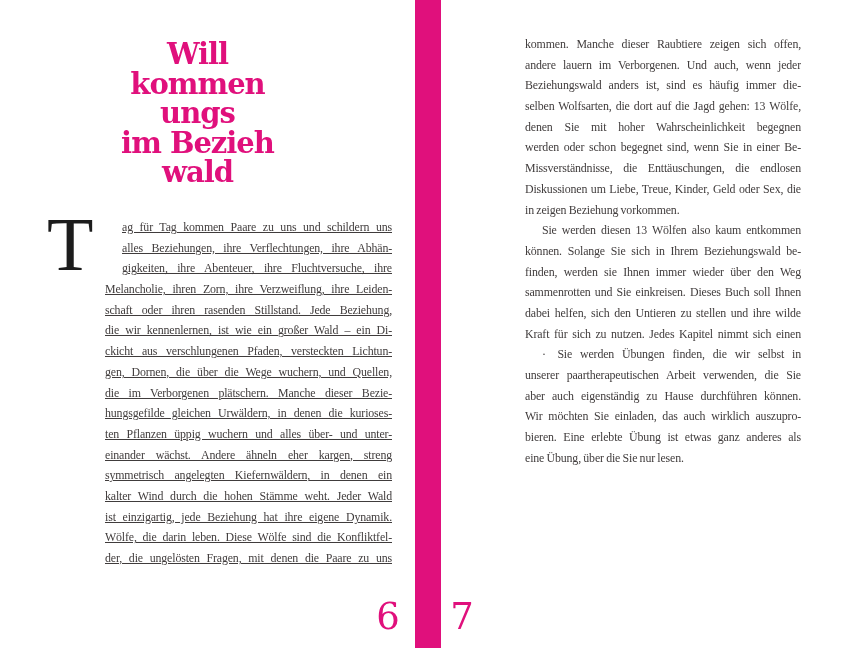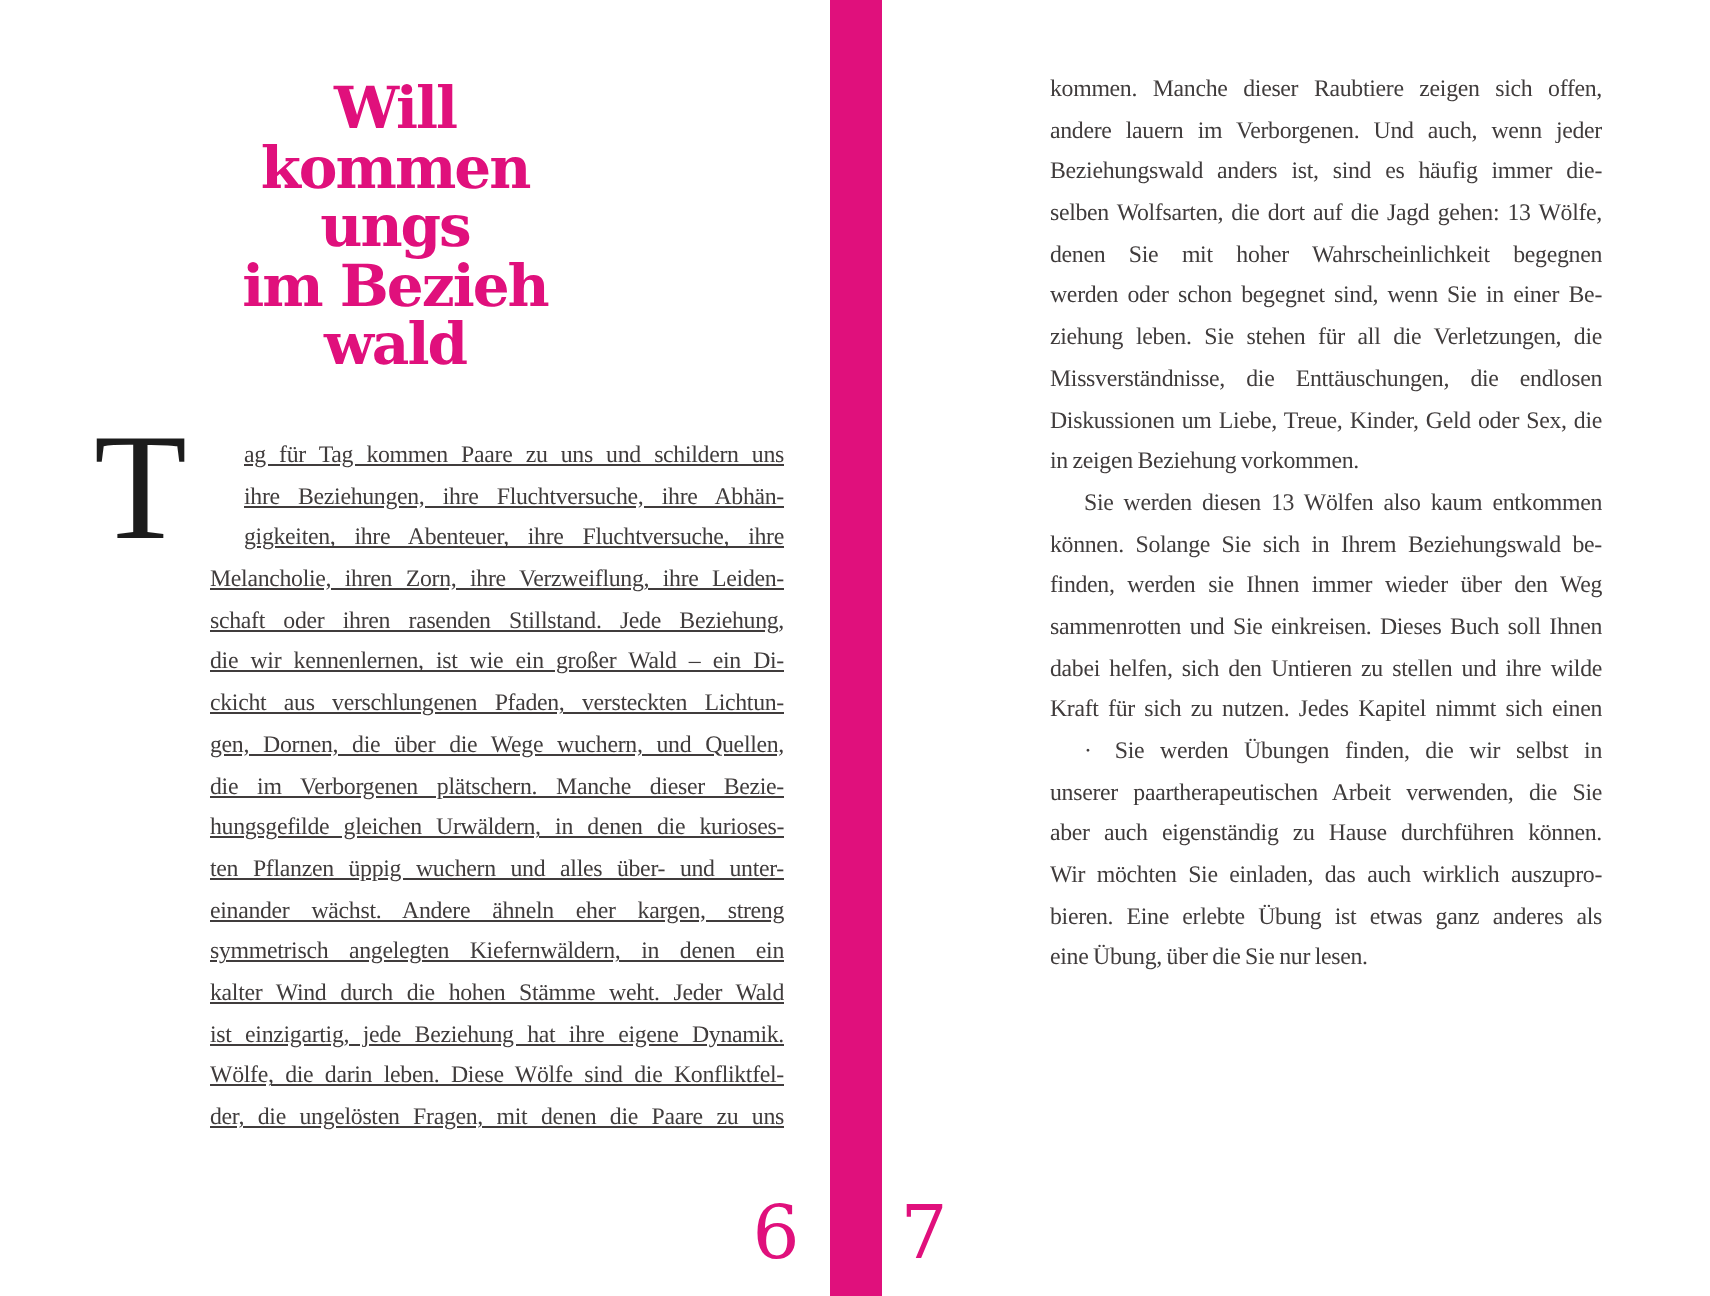--- a/index.html
+++ b/index.html
@@ -61,21 +61,21 @@
   <div id="title">
       <div>Will</div>
       <div>kommen</div>
       <div>ungs</div>
       <div>im Bezieh</div>
       <div>wald</div>
     </div>
   <div id="dropcap">T</div>
   <div id="left-col" class="textcol">
       <div class="bline dc">ag für Tag kommen Paare zu uns und schildern uns</div>
-      <div class="bline dc">ihre Beziehungen, ihre Fluchtversuche, ihre Abhän-</div>
+      <div class="bline dc">alles Beziehungen, ihre Verflechtungen, ihre Abhän-</div>
       <div class="bline dc">gigkeiten, ihre Abenteuer, ihre Fluchtversuche, ihre</div>
       <div class="bline">Melancholie, ihren Zorn, ihre Verzweiflung, ihre Leiden-</div>
       <div class="bline">schaft oder ihren rasenden Stillstand. Jede Beziehung,</div>
       <div class="bline">die wir kennenlernen, ist wie ein großer Wald – ein Di-</div>
       <div class="bline">ckicht aus verschlungenen Pfaden, versteckten Lichtun-</div>
       <div class="bline">gen, Dornen, die über die Wege wuchern, und Quellen,</div>
       <div class="bline">die im Verborgenen plätschern. Manche dieser Bezie-</div>
       <div class="bline">hungsgefilde gleichen Urwäldern, in denen die kurioses-</div>
       <div class="bline">ten Pflanzen üppig wuchern und alles über- und unter-</div>
       <div class="bline">einander wächst. Andere ähneln eher kargen, streng</div>
@@ -86,21 +86,20 @@
       <div class="bline">der, die ungelösten Fragen, mit denen die Paare zu uns</div>
     </div>
   <div id="bar"></div>
   <div id="right-col" class="textcol">
       <div class="bline">kommen. Manche dieser Raubtiere zeigen sich offen,</div>
       <div class="bline">andere lauern im Verborgenen. Und auch, wenn jeder</div>
       <div class="bline">Beziehungswald anders ist, sind es häufig immer die-</div>
       <div class="bline">selben Wolfsarten, die dort auf die Jagd gehen: 13 Wölfe,</div>
       <div class="bline">denen Sie mit hoher Wahrscheinlichkeit begegnen</div>
       <div class="bline">werden oder schon begegnet sind, wenn Sie in einer Be-</div>
-      <div class="bline">ziehung leben. Sie stehen für all die Verletzungen, die</div>
       <div class="bline">Missverständnisse, die Enttäuschungen, die endlosen</div>
       <div class="bline">Diskussionen um Liebe, Treue, Kinder, Geld oder Sex, die</div>
       <div class="bline end">in zeigen Beziehung vorkommen.</div>
       <div class="bline ind">Sie werden diesen 13 Wölfen also kaum entkommen</div>
       <div class="bline">können. Solange Sie sich in Ihrem Beziehungswald be-</div>
       <div class="bline">finden, werden sie Ihnen immer wieder über den Weg</div>
       <div class="bline">sammenrotten und Sie einkreisen. Dieses Buch soll Ihnen</div>
       <div class="bline">dabei helfen, sich den Untieren zu stellen und ihre wilde</div>
       <div class="bline">Kraft für sich zu nutzen. Jedes Kapitel nimmt sich einen</div>
       <div class="bline ind">·  Sie werden Übungen finden, die wir selbst in</div>

